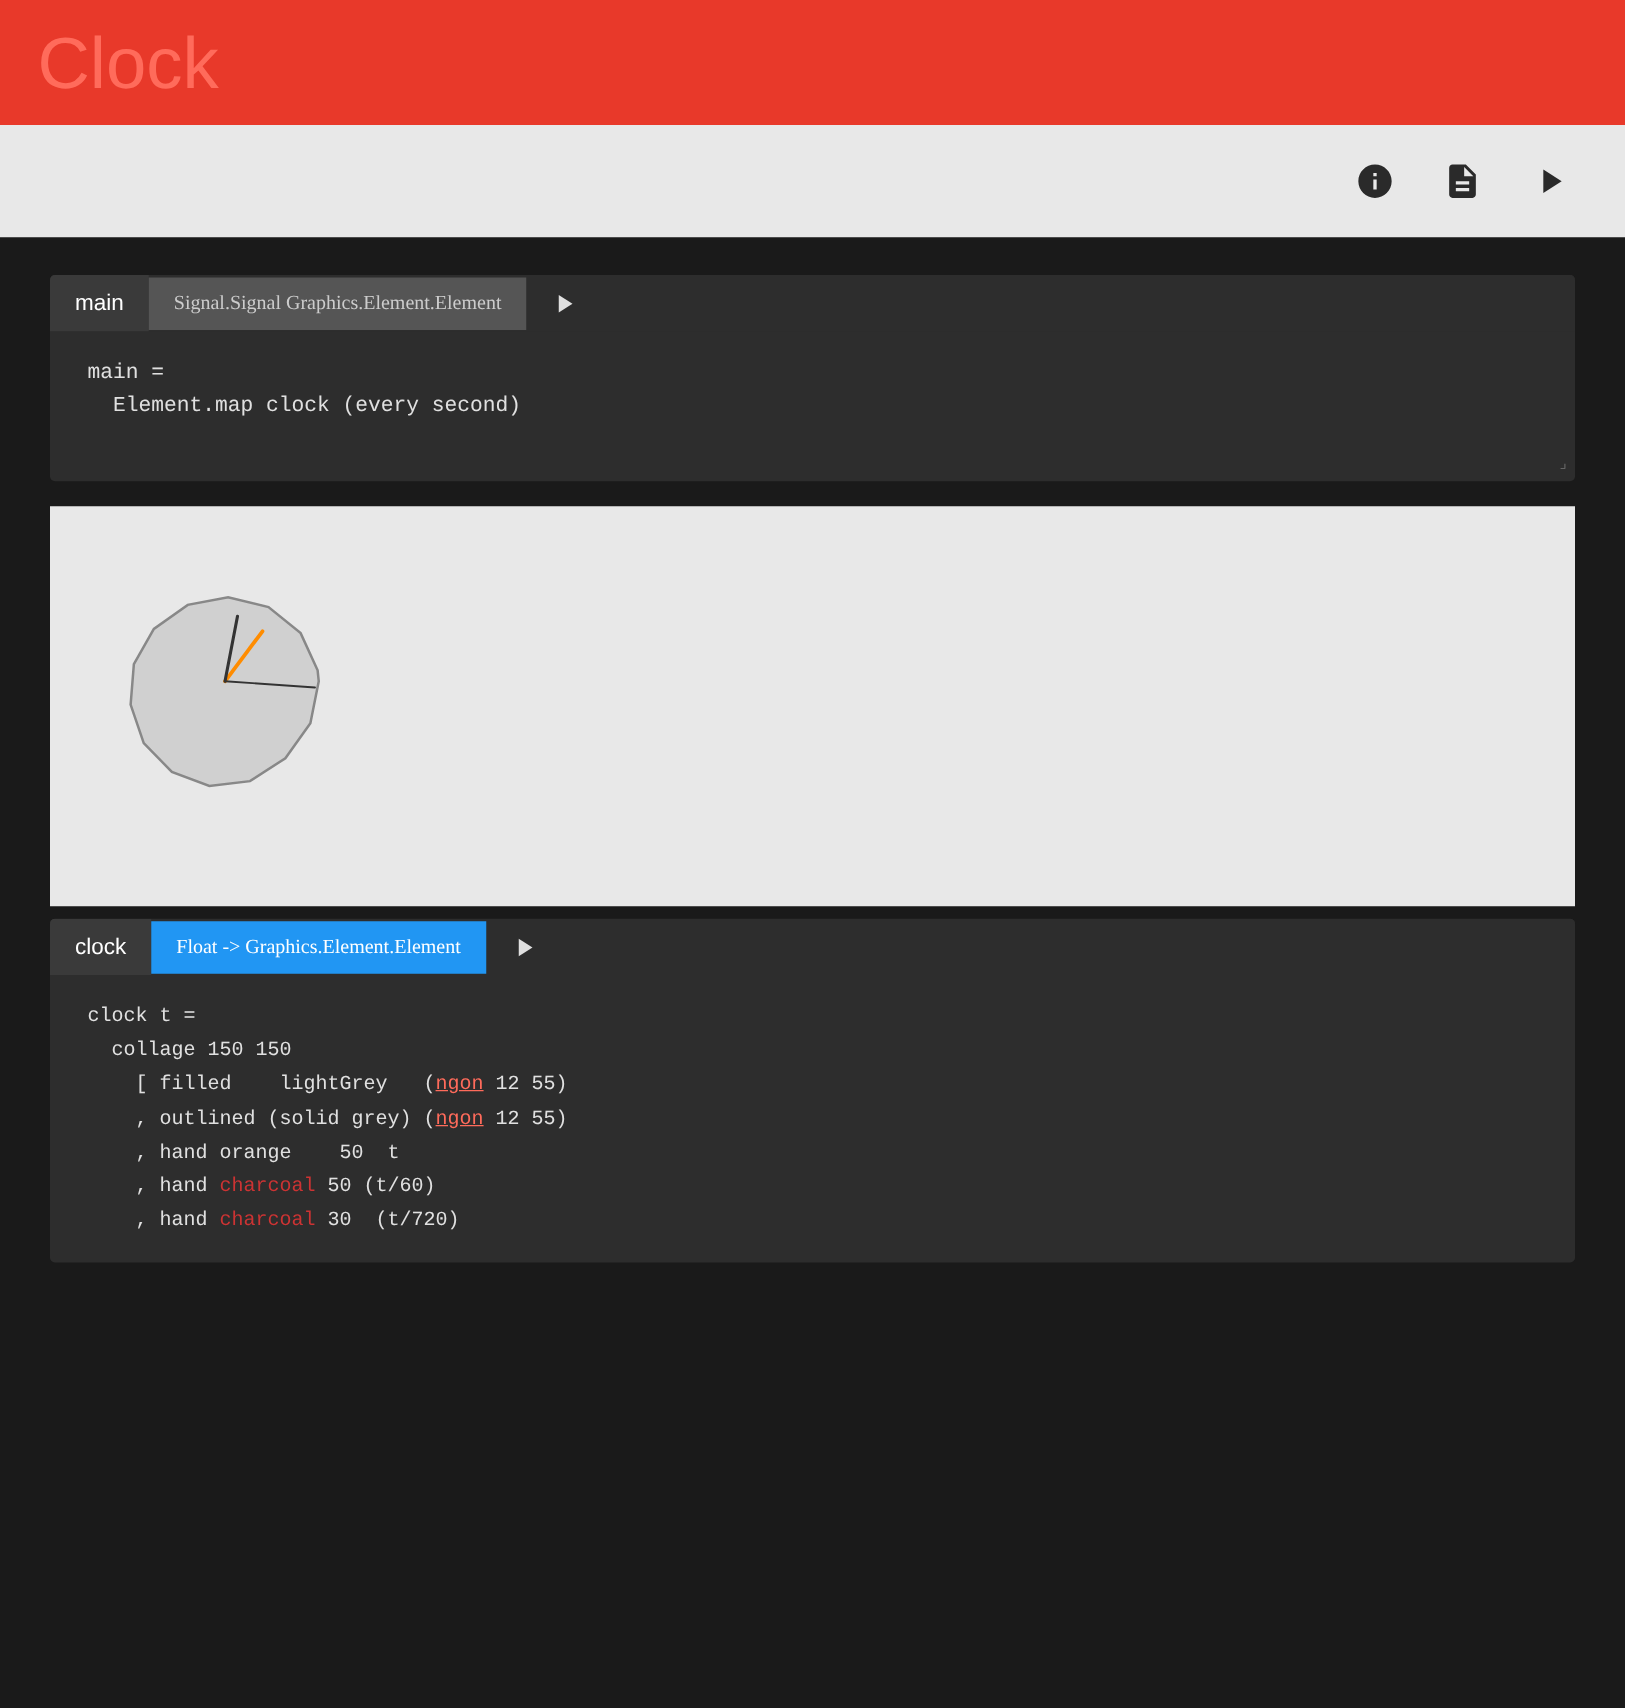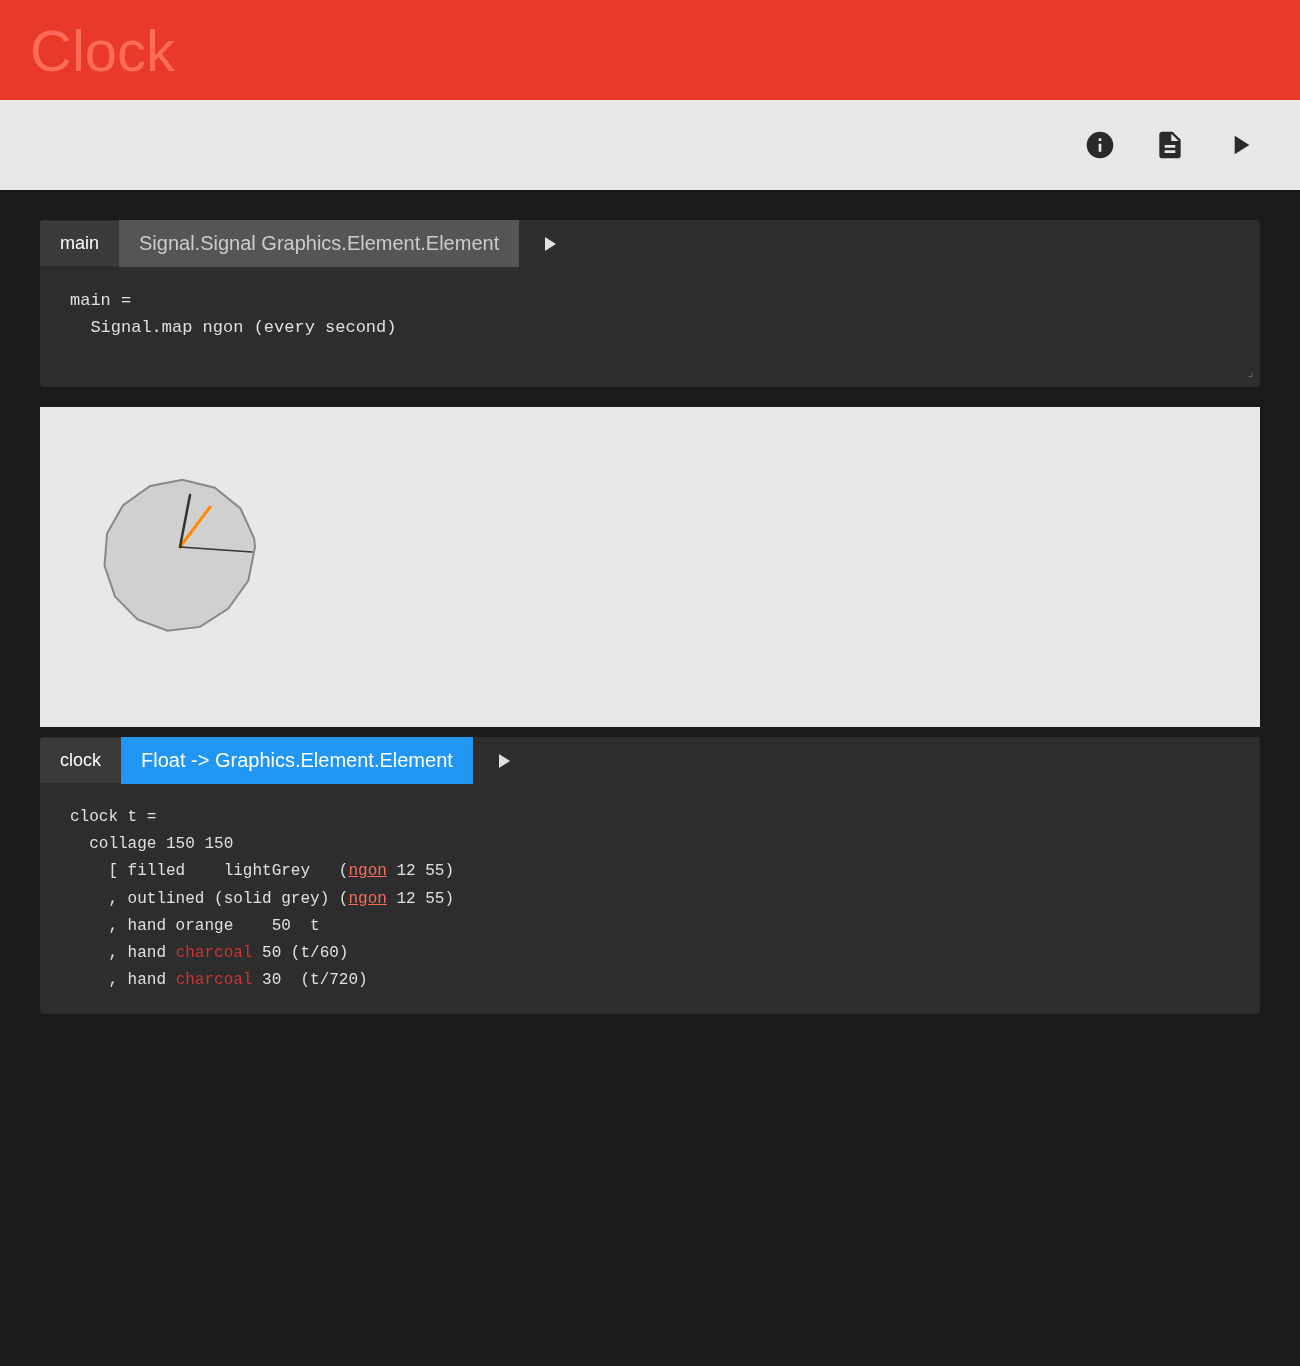--- a/index.html
+++ b/index.html
@@ -72,22 +72,22 @@
       cursor: pointer;
       color: #e0e0e0;
     }
     .tab.active {
       background: #3a3a3a;
       color: #ffffff;
     }
 
     .tab-type {
       padding: 12px 20px;
-      font-size: 20px;
-      font-family: Liberation Sans, sans-serif;
+      font-size: 16px;
+      font-family: Liberation Serif, serif;
       color: #ffffff;
     }
     .tab-type.blue {
       background: #2196F3;
     }
     .tab-type.dark {
       background: #555555;
       color: #cccccc;
     }
 
@@ -181,21 +181,21 @@
       <div class="tab active">main</div>
       <div class="tab-type dark">Signal.Signal Graphics.Element.Element</div>
       <div class="run-btn">
         <svg viewBox="0 0 24 24">
           <path d="M8 5v14l11-7z" fill="#e0e0e0"></path>
         </svg>
       </div>
     </div>
     <div class="code-area">
       <pre style="color:#e0e0e0; font-size:17px;">main =
-  Signal.map ngon (every second)</pre>
+  Element.map clock (every second)</pre>
       <span class="resize-handle">⌟</span>
     </div>
   </div>
 
   <div class="preview-area">
     <div class="clock-container">
       <svg width="200" height="200" viewBox="0 0 200 200">
 
         <polygon points="
           175,100

